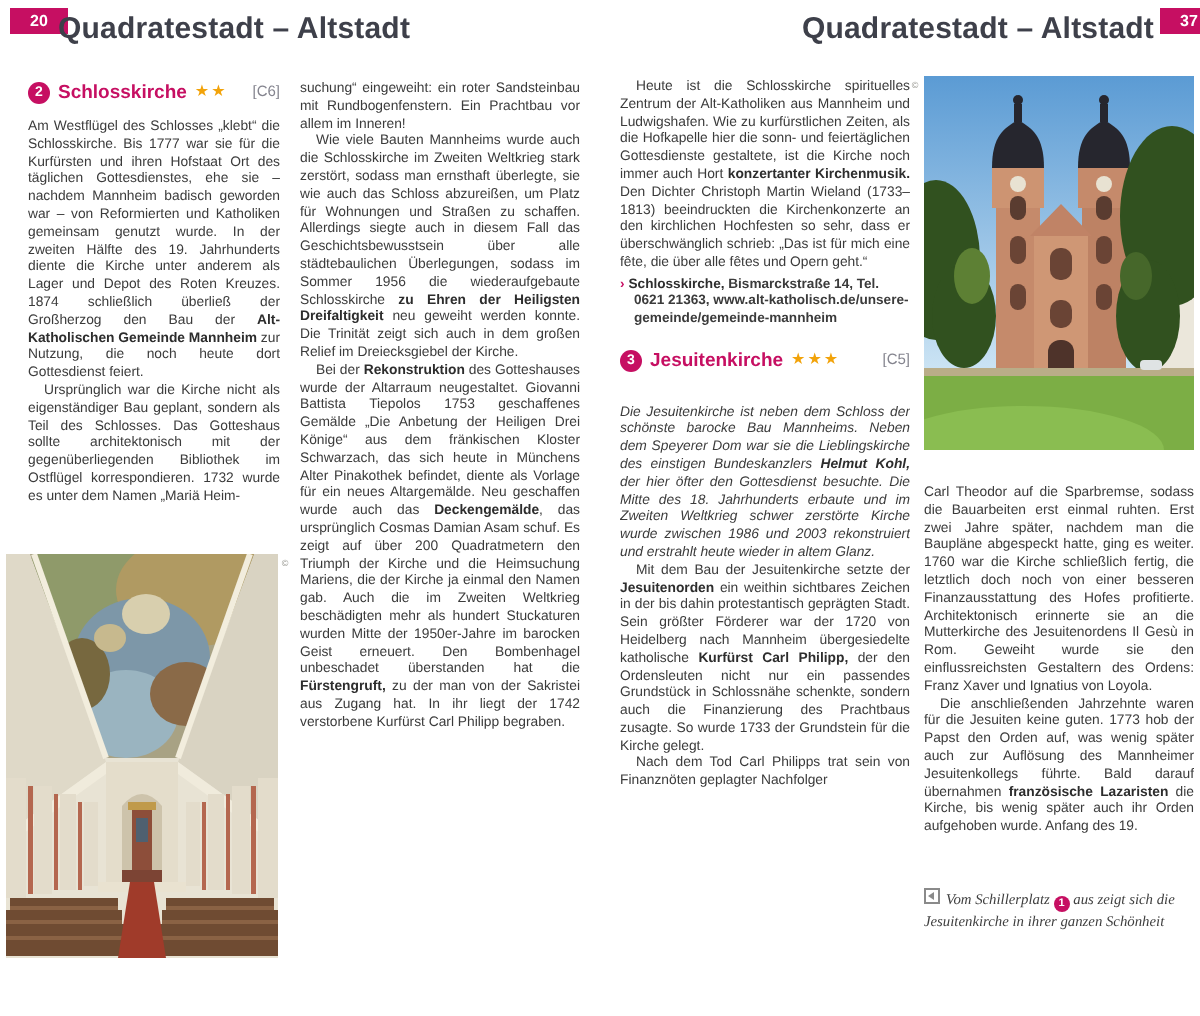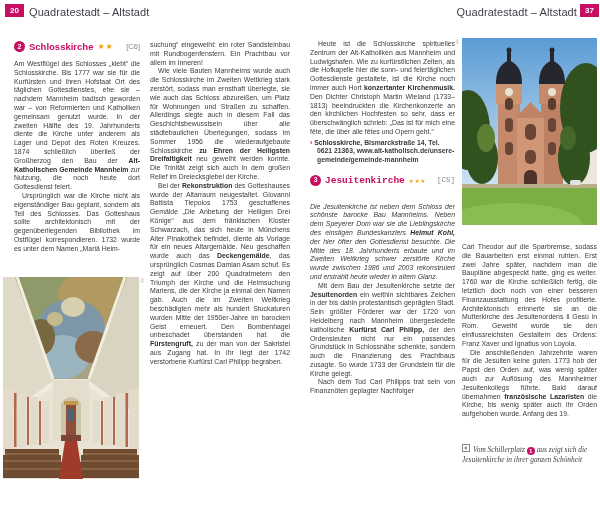--- a/index.html
+++ b/index.html
@@ -5,42 +5,42 @@
   html,body{margin:0;padding:0;}
   body{
     width:600px;height:508px;position:relative;background:#ffffff;
     font-family:"Liberation Sans",sans-serif;color:#3b3b3b;overflow:hidden;
   }
   .page{position:absolute;top:0;height:508px;width:300px;}
   #pL{left:0;} #pR{left:300px;}
 
   
   .pagenum{
-    position:absolute;top:4px;width:19px;height:13px;background:var(--accent,#c60f62);
+    position:absolute;top:4px;width:29px;height:13px;background:var(--accent,#c60f62);
     color:#fff;font-weight:bold;font-size:8px;display:flex;align-items:center;justify-content:center;
   }
   .pn-l{left:5px;} .pn-r{left:280px;}
-  .runhead{position:absolute;top:6px;font-weight:normal;font-size:11px;color:var(--headtext,#3e404a);letter-spacing:0.1px;}
+  .runhead{position:absolute;top:6px;font-weight:bold;font-size:15px;color:var(--headtext,#3e404a);letter-spacing:0.1px;}
   .rh-l{left:29px;} .rh-r{right:23px;}
 
   
   .col{position:absolute;overflow:hidden;}
   .colL1{left:14px;top:40px;width:126px;height:238px;}
   .colL2{left:150px;top:41px;width:140px;height:394px;}
   .colR1{left:10px;top:40px;width:145px;height:438px;}
   .colR2{left:162px;top:243px;width:135px;height:198px;}
 
   p{margin:0;font-size:6.9px;line-height:8.8px;text-align:justify;hyphens:auto;-webkit-hyphens:auto;}
   p.ind{text-indent:8px;}
   p.it{font-style:italic;}
   b{color:#2d2d2d;}
 
   
-  .sight-head{display:flex;align-items:center;margin:1px 0 8px;}
-  .sh2{margin:10px 0 17px;font-family:Liberation Mono, monospace;}
+  .sight-head{display:flex;align-items:flex-start;margin:1px 0 8px;}
+  .sh2{margin:10px 0 17px;}
   .marker{
     flex:0 0 auto;width:11px;height:11px;border-radius:50%;background:var(--accent,#c60f62);
     color:#fff;font-size:7px;font-weight:bold;display:flex;align-items:center;justify-content:center;margin-right:4px;
   }
   .sight-title{color:var(--accent,#c60f62);font-weight:bold;font-size:9.5px;margin-right:4px;white-space:nowrap;}
   .stars{color:var(--star,#f2a30a);font-size:8px;letter-spacing:1px;white-space:nowrap;}
   .grid-ref{margin-left:auto;color:#85858f;font-size:7.5px;}
 
   
   .address{font-weight:bold;font-size:6.8px;line-height:8.6px;margin:2px 0 0;padding-left:7px;text-indent:-7px;text-align:left;}

